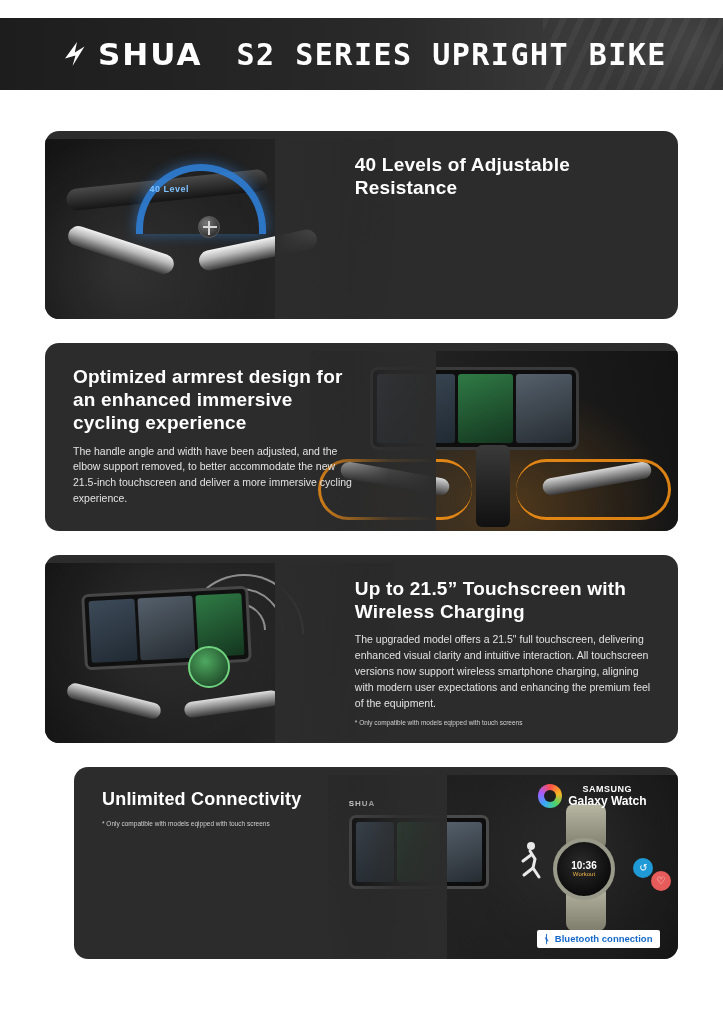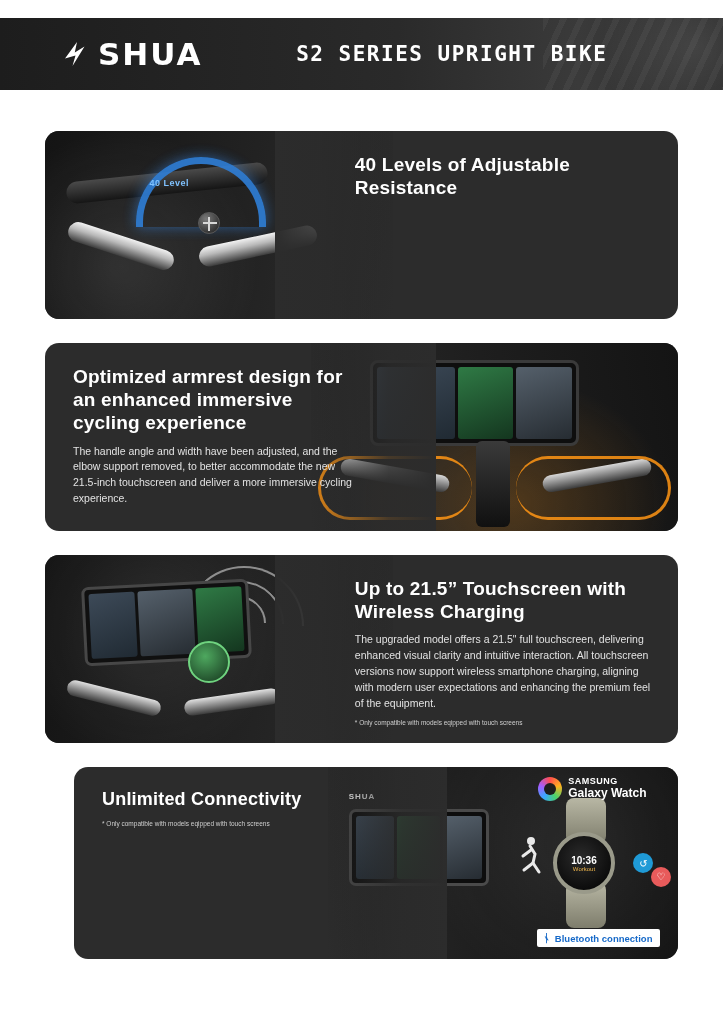--- a/index.html
+++ b/index.html
@@ -46,21 +46,21 @@
     color: #ffffff;
     font-size: 31px;
     font-weight: bold;
     letter-spacing: 2px;
     font-family: "DejaVu Sans", sans-serif;
   }
   .header-title {
     flex: 1;
     text-align: center;
     color: #ffffff;
-    font-size: 21px;
+    font-size: 30px;
     font-weight: bold;
     letter-spacing: 1.5px;
     font-family: "DejaVu Sans Mono", monospace;
     padding-right: 22px;
     position: relative;
     z-index: 2;
     white-space: nowrap;
   }
 
   
@@ -107,23 +107,24 @@
   }
   .card-note {
     margin-top: 7px;
     font-size: 6.5px;
     color: #cfcfcf;
   }
 
   
   .art {
     position: absolute;
-    top: 0; bottom: 0;
+    top: 8px; bottom: 0;
     z-index: 1;
     overflow: hidden;
+    text-align: center;
   }
   .art.left  { left: 0;  width: 55%; }
   .art.right { right: 0; width: 58%; }
 
   
   .art1 {
     background:
       radial-gradient(circle at 22% 72%, rgba(255,255,255,0.10), rgba(0,0,0,0) 45%),
       linear-gradient(100deg, #141414 0%, #1f1f1f 45%, #272727 75%, #2c2c2c 100%);
   }

